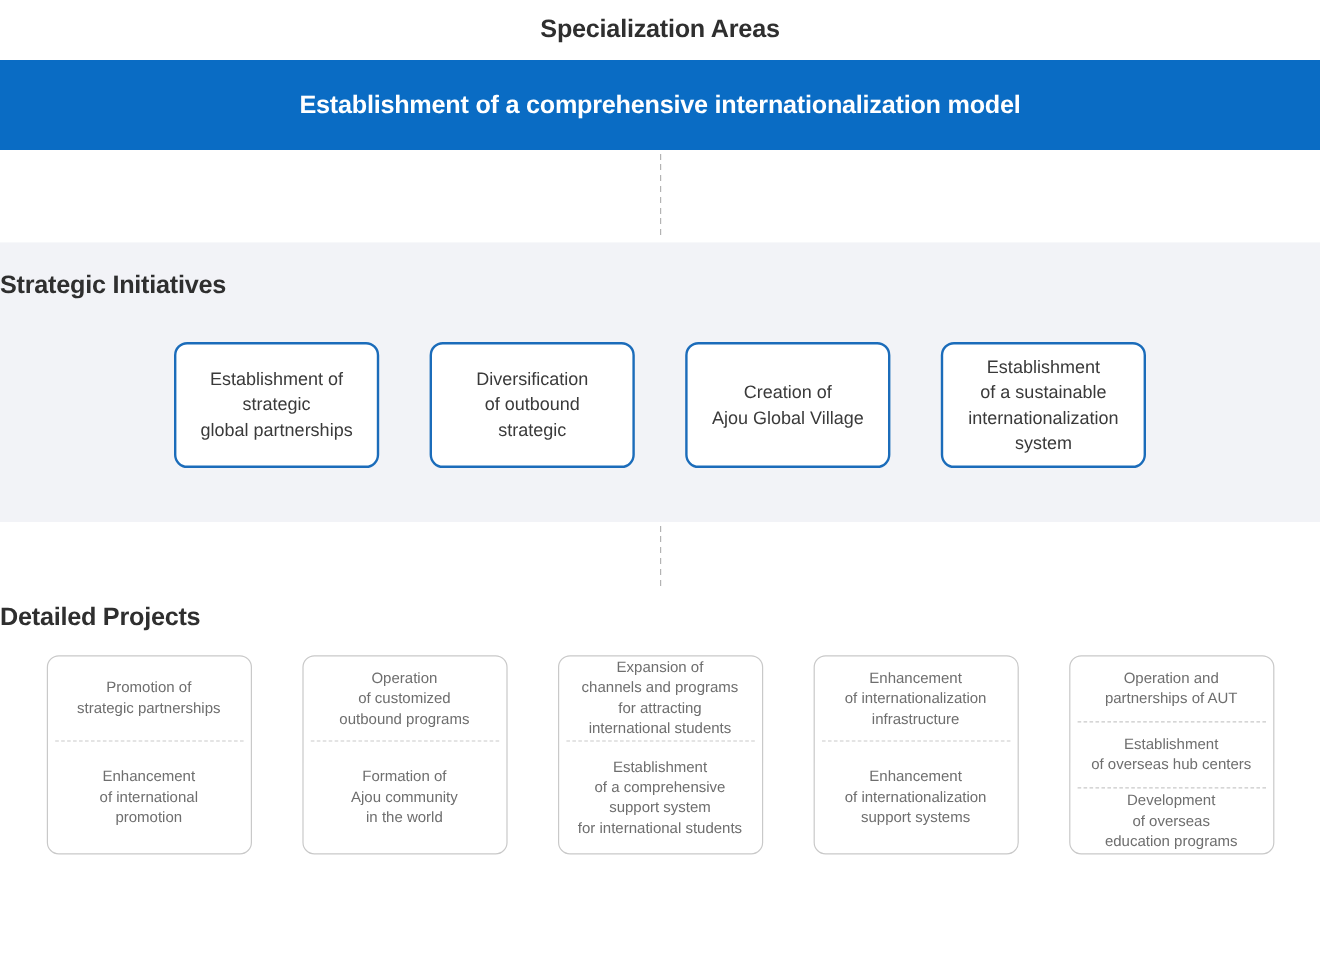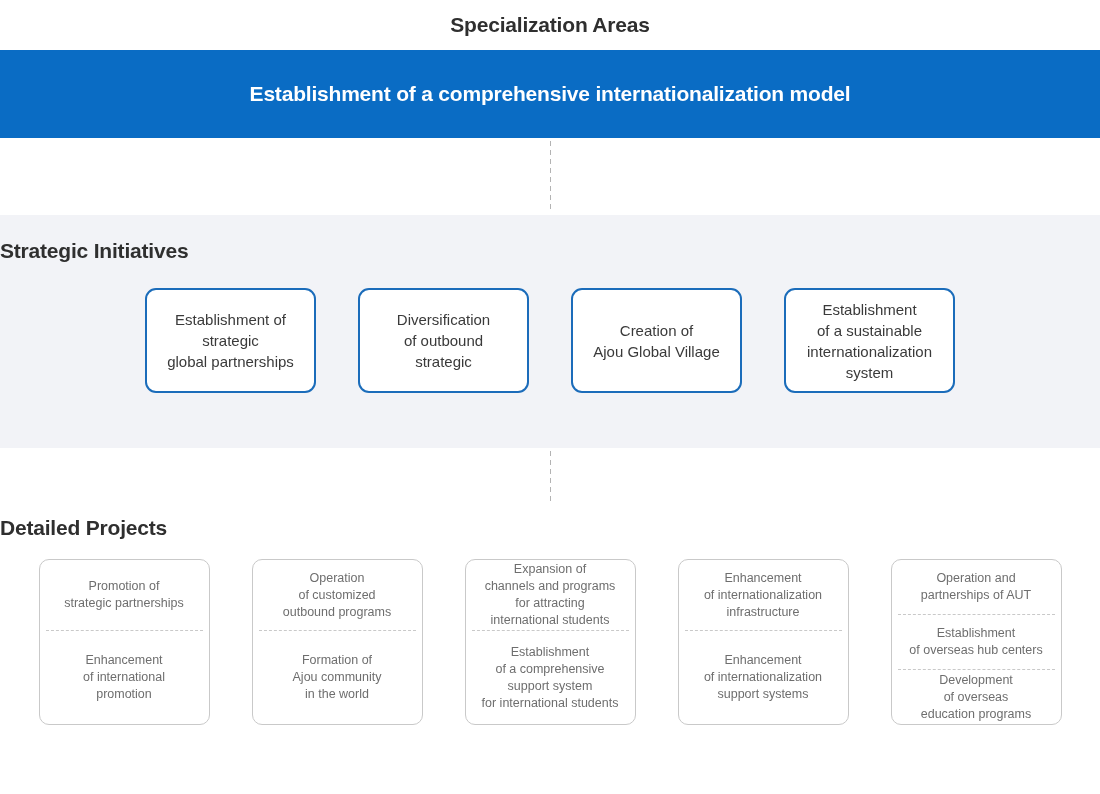--- a/index.html
+++ b/index.html
@@ -16,39 +16,39 @@
   html,body{margin:0;padding:0;}
   body{
     width:1100px;height:794px;overflow:hidden;background:#fff;
     font-family:"Liberation Sans","DejaVu Sans",sans-serif;
   }
   .page-title{
     height:50px;margin:0;display:flex;align-items:center;justify-content:center;
     font-size:21px;font-weight:600;color:var(--heading-color);letter-spacing:-0.2px;
   }
   .banner{
-    height:88px;background:var(--banner-bg);
+    height:75px;background:var(--banner-bg);
     display:flex;align-items:center;justify-content:center;
     color:#fff;font-size:21px;font-weight:600;letter-spacing:-0.2px;
   }
   .connector{
     width:1px;margin:3px auto 3px;
     background:repeating-linear-gradient(to bottom,var(--connector) 0 5px,transparent 5px 9px);
   }
   .connector.c1{height:71px;}
   .connector.c2{height:51px;margin-bottom:0;}
   .strategic{
     background:var(--section-bg);height:233px;padding-top:22px;
   }
   .sec-heading{
     margin:0;text-align:left;font-size:21px;line-height:28px;
     font-weight:600;color:var(--heading-color);letter-spacing:-0.2px;
   }
   .boxes-row{display:flex;justify-content:center;gap:42px;}
-  .strategic .boxes-row{margin-top:23px;}
+  .strategic .boxes-row{margin-top:33px;}
   .strat-box{
     width:171px;height:105px;background:#fff;
     border:2px solid var(--strat-border);border-radius:11px;
     display:flex;align-items:center;justify-content:center;
     text-align:center;padding:4px;
     font-size:15px;line-height:21px;color:var(--strat-text);
   }
   .strat-box span{white-space:pre-line;}
   .detail-heading{margin:12px 0 0;}
   #detail-row{margin-top:17px;}

